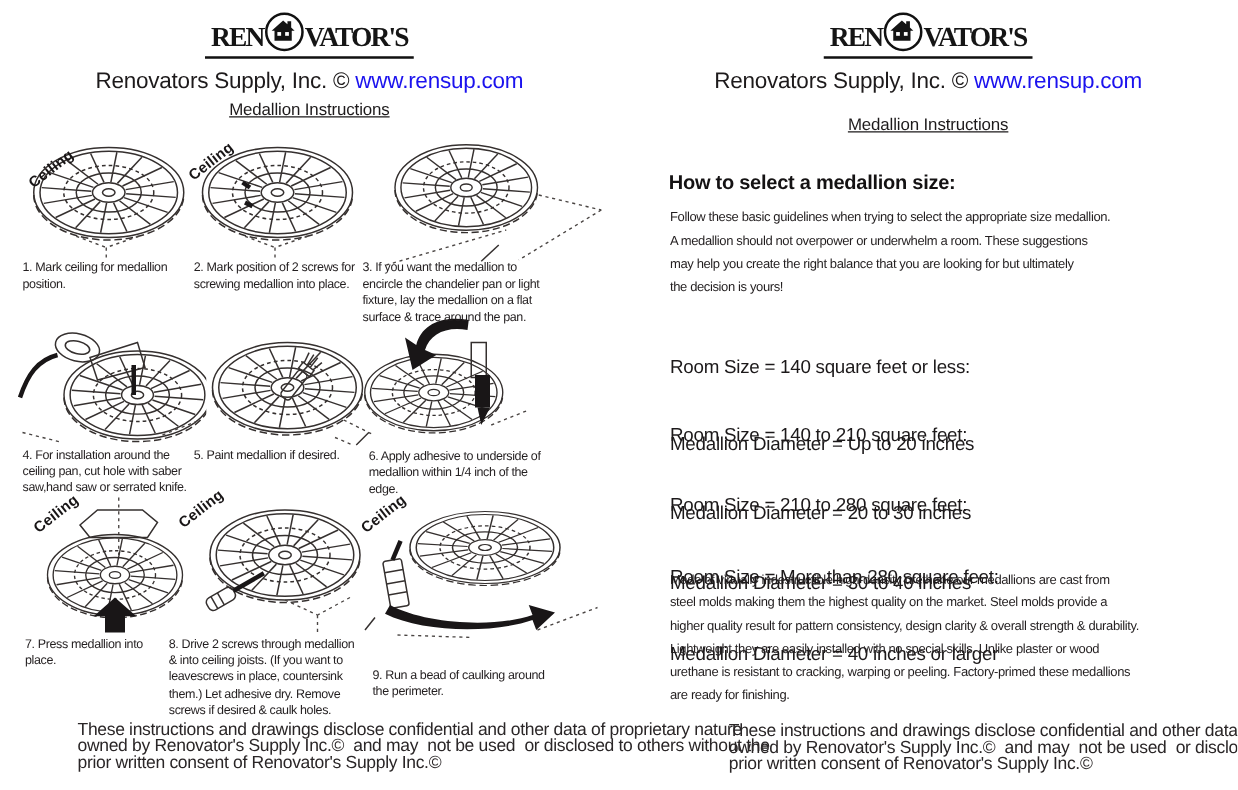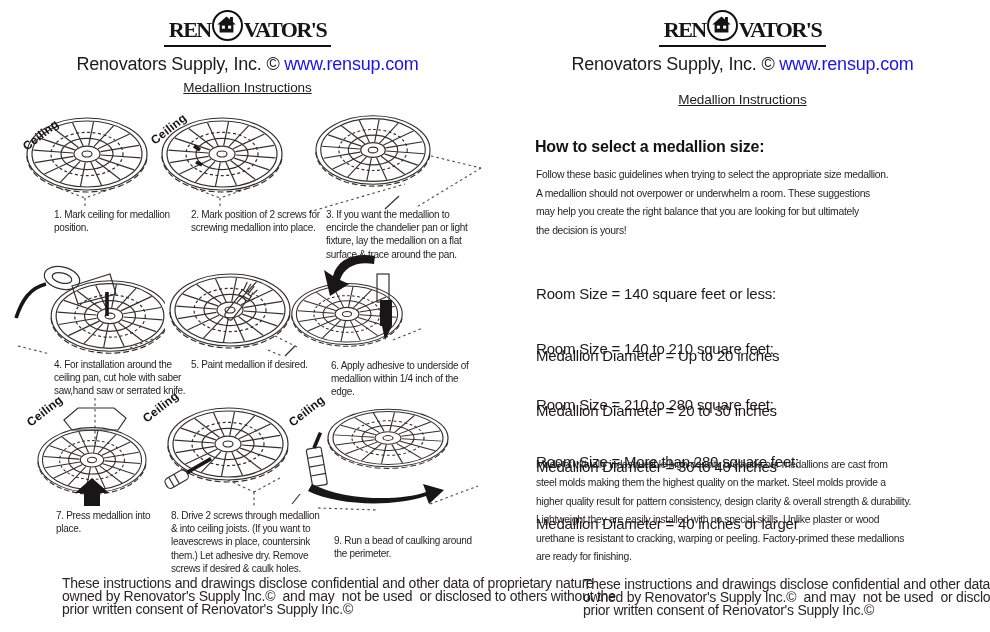--- a/index.html
+++ b/index.html
@@ -21,21 +21,21 @@
   .doctitle.lower{margin-top:17px;}
   
   .illus{position:absolute;}
   .illus .med *, .illus .line{stroke:#35302f;stroke-width:1.2;fill:none;}
   .illus .dash{stroke:#4a4543;stroke-width:1.1;fill:none;stroke-dasharray:2.5,3;}
   .illus .solid{fill:#191617;stroke:none;}
   .illus .thick{stroke:#191617;stroke-width:3.6;fill:none;}
   .ceiling{position:absolute;font-size:12px;font-weight:bold;color:#181516;
         transform:rotate(-38deg);letter-spacing:0.2px;}
   .cap{position:absolute;font-size:10px;line-height:13.2px;letter-spacing:-0.3px;
-        white-space:pre;color:#231f20;margin-left:36px;}
+        white-space:pre;color:#231f20;}
   .disclaimer{position:absolute;font-size:14px;line-height:13px;letter-spacing:-0.25px;
         white-space:pre;color:#2a2627;margin-left:20px;}
   
   .rp-heading{position:absolute;left:535px;top:138px;font-size:16px;font-weight:bold;
         letter-spacing:-0.2px;color:#141213;}
   .rp-para{position:absolute;font-size:10.4px;letter-spacing:-0.3px;white-space:pre;color:#231f20;}
   .rp-intro{left:536px;top:166px;line-height:18.5px;}
   .rp-body{left:536px;top:456px;line-height:18.4px;}
   .sizeblock{position:absolute;left:536px;font-size:15px;line-height:20.5px;
         letter-spacing:-0.2px;white-space:pre;color:#1c191a;}

